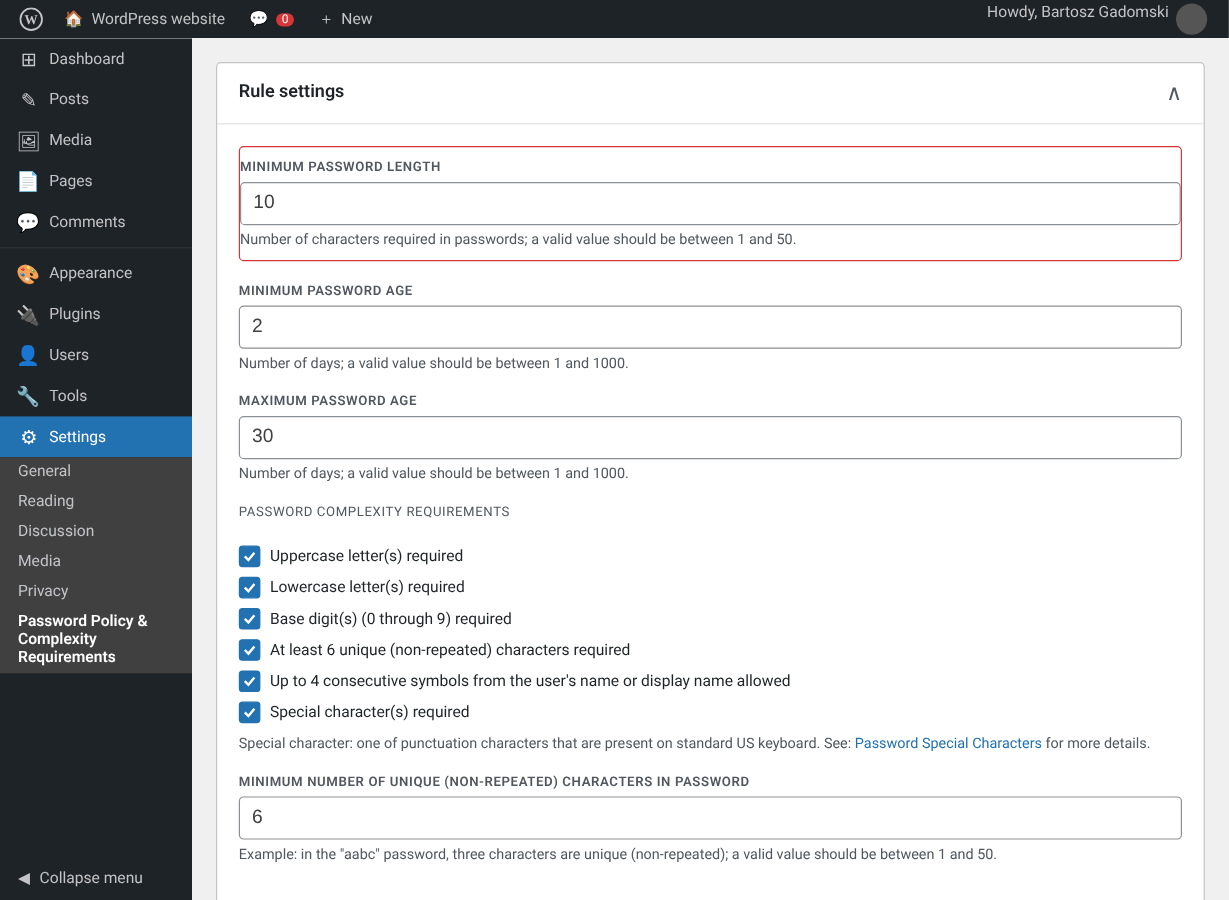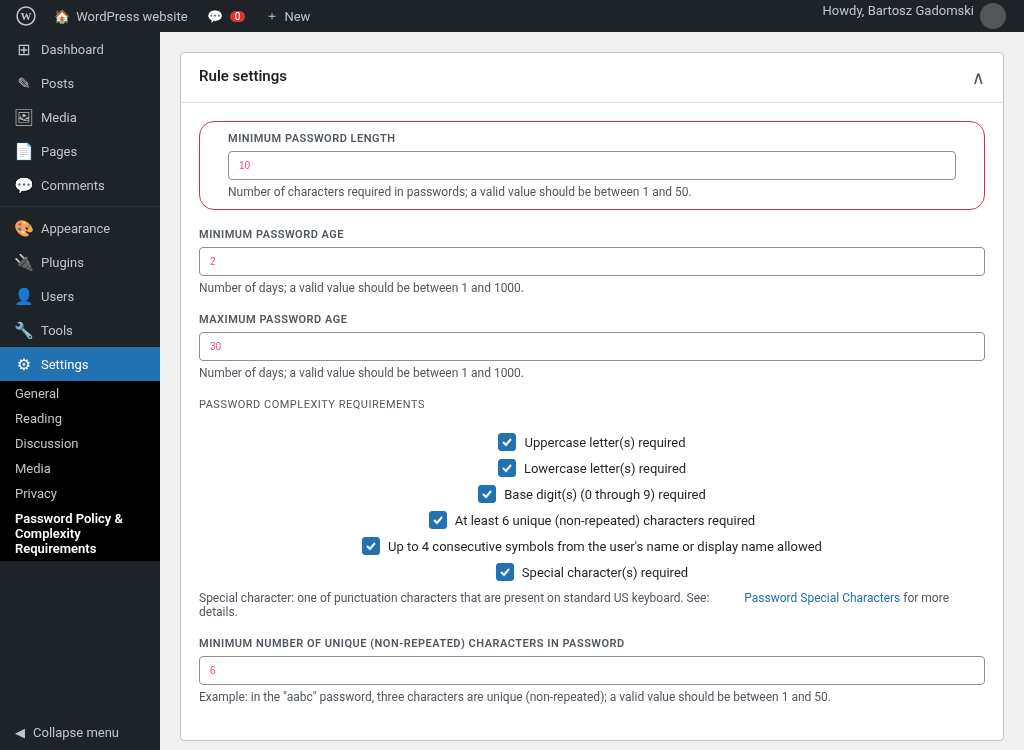--- a/index.html
+++ b/index.html
@@ -55,21 +55,21 @@
       padding: 8px 15px;
       color: #c3c4c7;
       cursor: pointer;
       font-size: 13px;
       gap: 8px;
     }
     .sidebar-item.active { background: #2271b1; color: #fff; }
     .sidebar-item.current-page { background: #2271b1; }
     .sidebar-divider { border: none; border-top: 1px solid #2c3338; margin: 4px 0; }
     .sidebar-icon { width: 18px; height: 18px; display: inline-flex; align-items: center; justify-content: center; font-size: 16px; flex-shrink: 0; }
-    .submenu-container { background: #000000; }
+    .submenu-container { background: #404040; }
     .submenu-item { display: block; padding: 5px 15px; color: #c3c4c7; font-size: 13px; cursor: pointer; }
     .submenu-item.active-sub { color: #fff; font-weight: 600; }
     .collapse-menu { margin-top: auto; padding: 10px 15px; color: #c3c4c7; cursor: pointer; font-size: 13px; display: flex; align-items: center; gap: 8px; }
 
     
     #content {
       flex: 1;
       overflow-y: auto;
       background: #f0f0f1;
       padding: 20px 20px 20px 20px;
@@ -96,38 +96,38 @@
     }
     .card-body {
       padding: 18px;
     }
 
     .field-group {
       margin-bottom: 18px;
     }
     .field-group.error-highlight {
       border: 1.5px solid #d63638;
-      border-radius: 15px;
-      padding: 10px 28px;
+      border-radius: 4px;
+      padding: 10px 0;
     }
     .field-label {
       font-size: 11px;
       font-weight: 600;
       color: #50575e;
       letter-spacing: 0.5px;
       text-transform: uppercase;
       margin-bottom: 6px;
     }
     .field-input {
       width: 100%;
       padding: 8px 10px;
       border: 1px solid #8c8f94;
       border-radius: 4px;
-      font-size: 10px;
-      color: #ec4899;
+      font-size: 16px;
+      color: #404040;
       background: #fff;
     }
     .field-hint {
       font-size: 12px;
       color: #50575e;
       margin-top: 5px;
     }
 
     .section-label {
       font-size: 11px;
@@ -139,21 +139,20 @@
     }
 
     .checkbox-list { margin-bottom: 10px; }
     .checkbox-item {
       display: flex;
       align-items: center;
       gap: 8px;
       margin-bottom: 8px;
       font-size: 13px;
       color: #1d2327;
-      justify-content: center;
     }
     .checkbox-box {
       width: 18px;
       height: 18px;
       background: #2271b1;
       border: 1px solid #2271b1;
       border-radius: 3px;
       display: flex;
       align-items: center;
       justify-content: center;
@@ -161,21 +160,21 @@
       cursor: pointer;
     }
     .checkbox-box svg { fill: #fff; }
 
     .special-char-note {
       font-size: 12px;
       color: #50575e;
       margin-top: 5px;
       margin-bottom: 14px;
     }
-    .special-char-note a { color: #2271b1; text-decoration: none; margin-left: 32px; }
+    .special-char-note a { color: #2271b1; text-decoration: none; }
 
     .chevron-icon { font-size: 18px; color: #50575e; cursor: pointer; }
   </style>
 </head>
 <body>
 
 <div id="wpadminbar">
   <div class="adminbar-item adminbar-logo">
     <svg width="20" height="20" viewBox="0 0 20 20">
         <circle cx="10" cy="10" r="9" fill="none" stroke="#c3c4c7" stroke-width="1.5"></circle>

